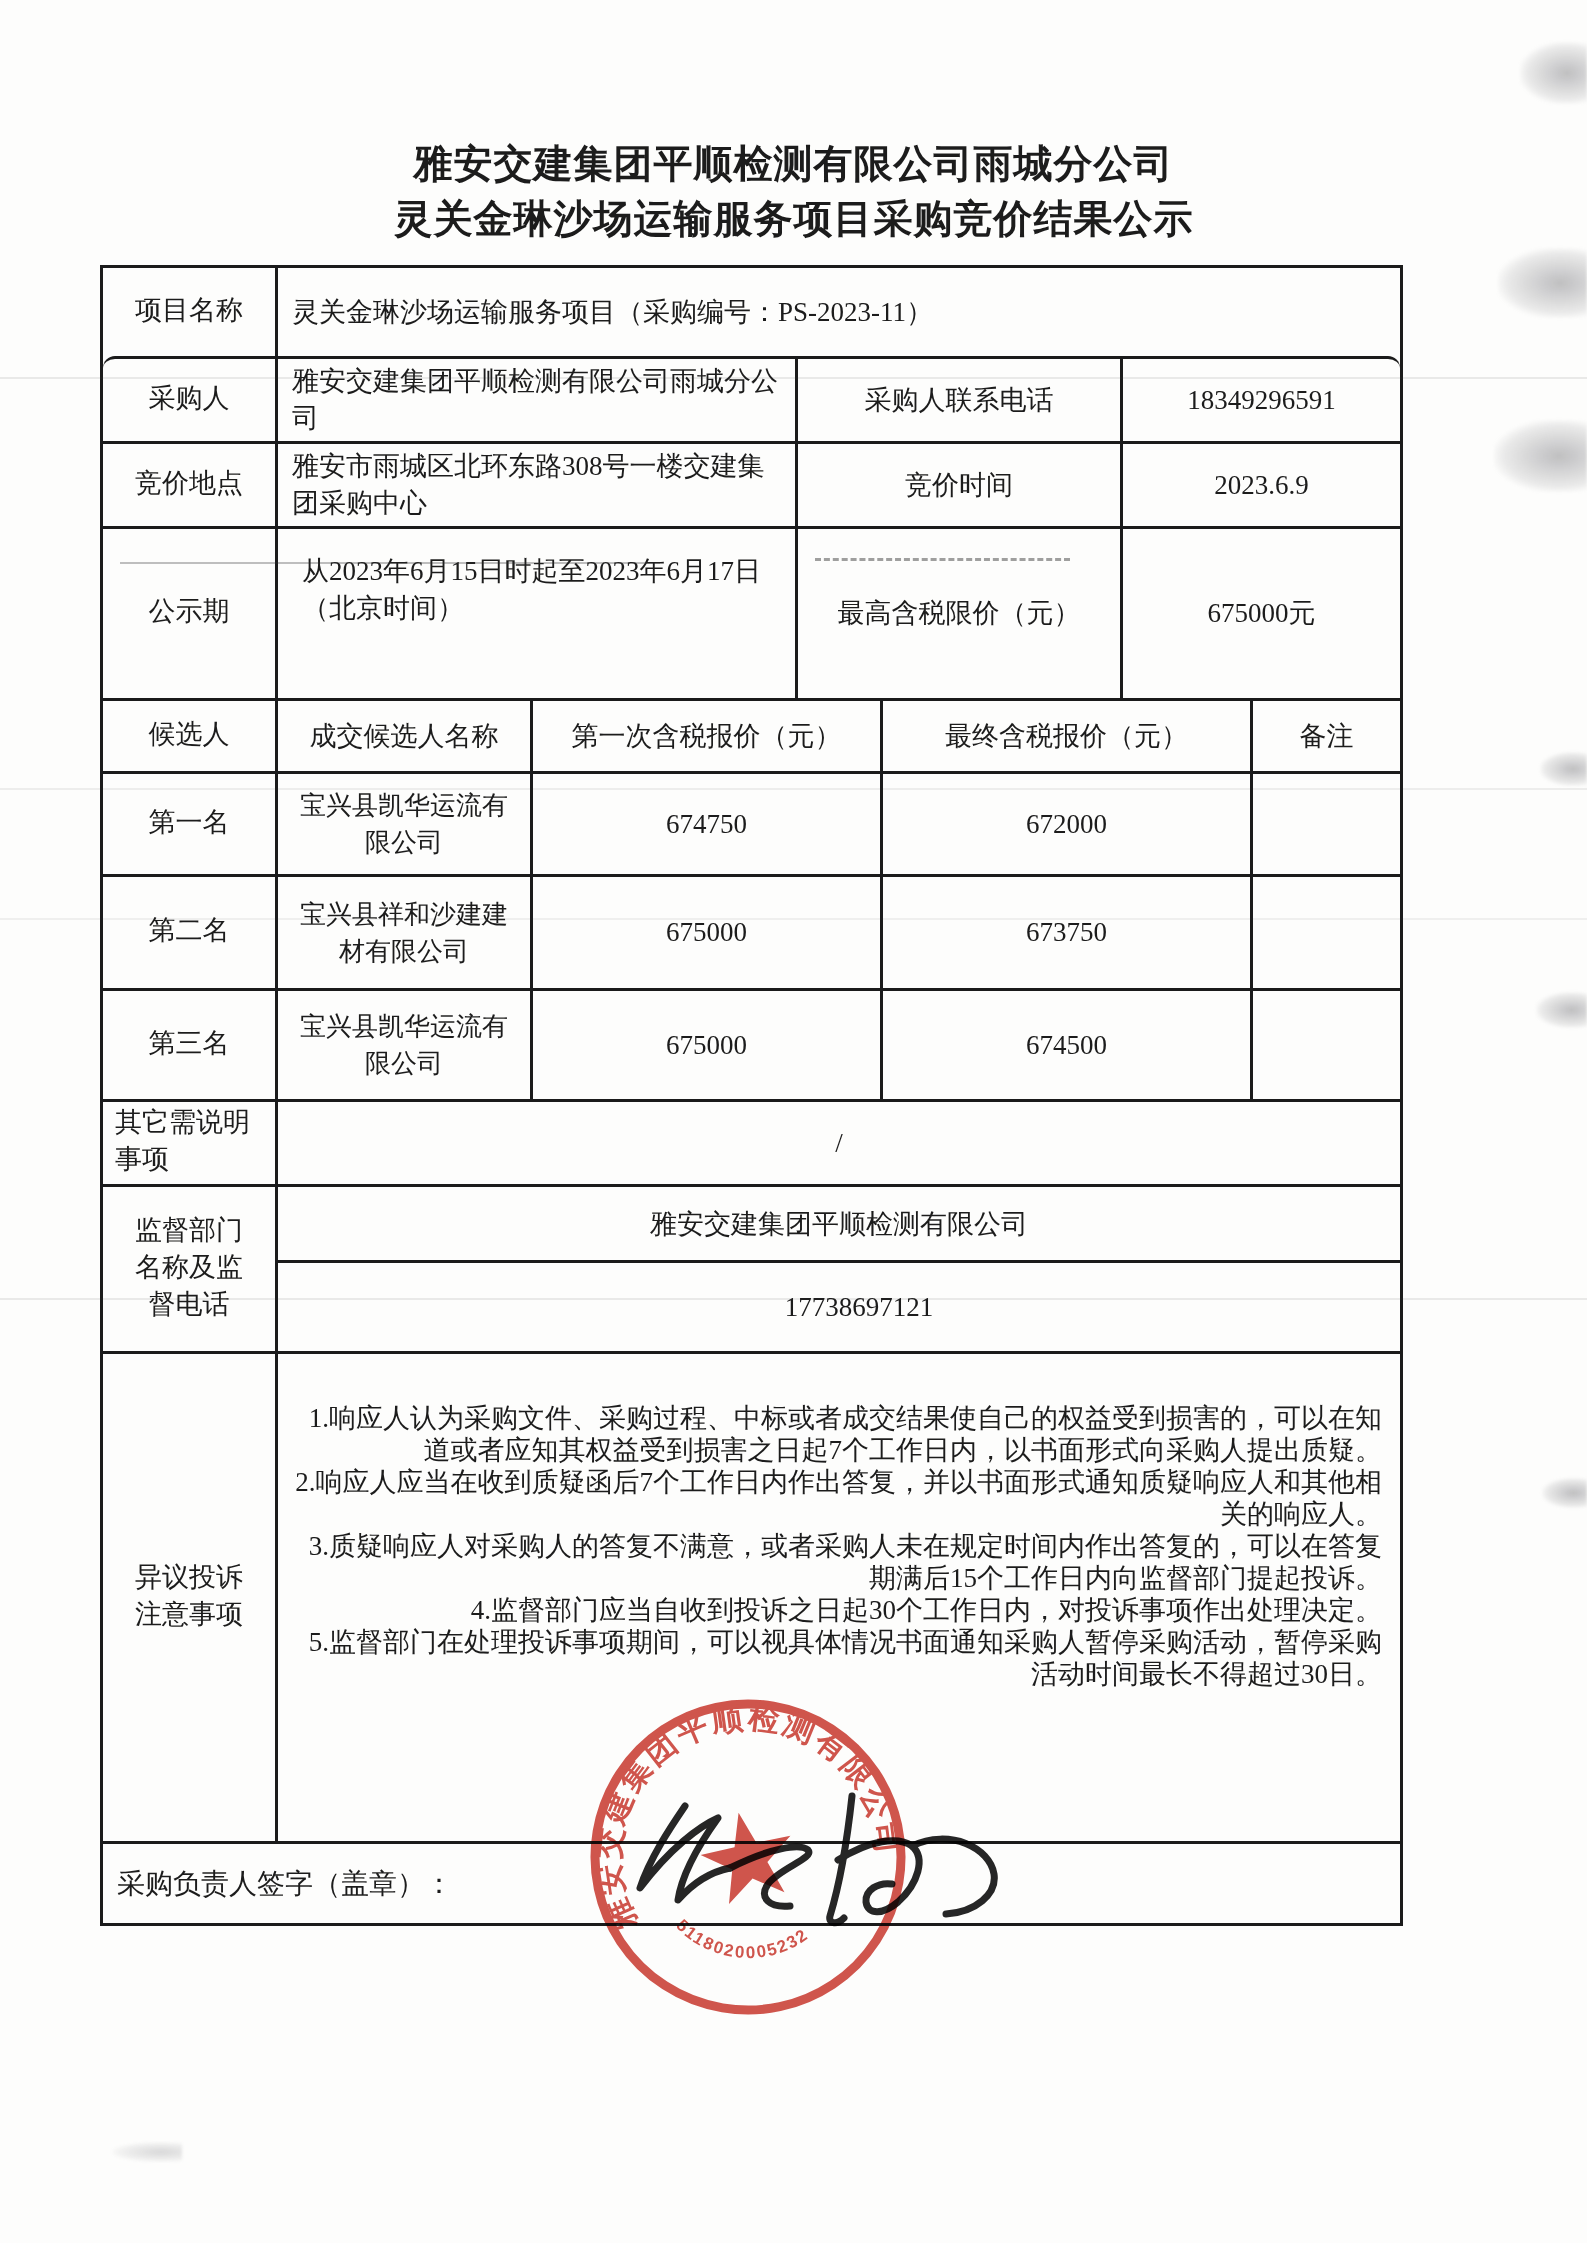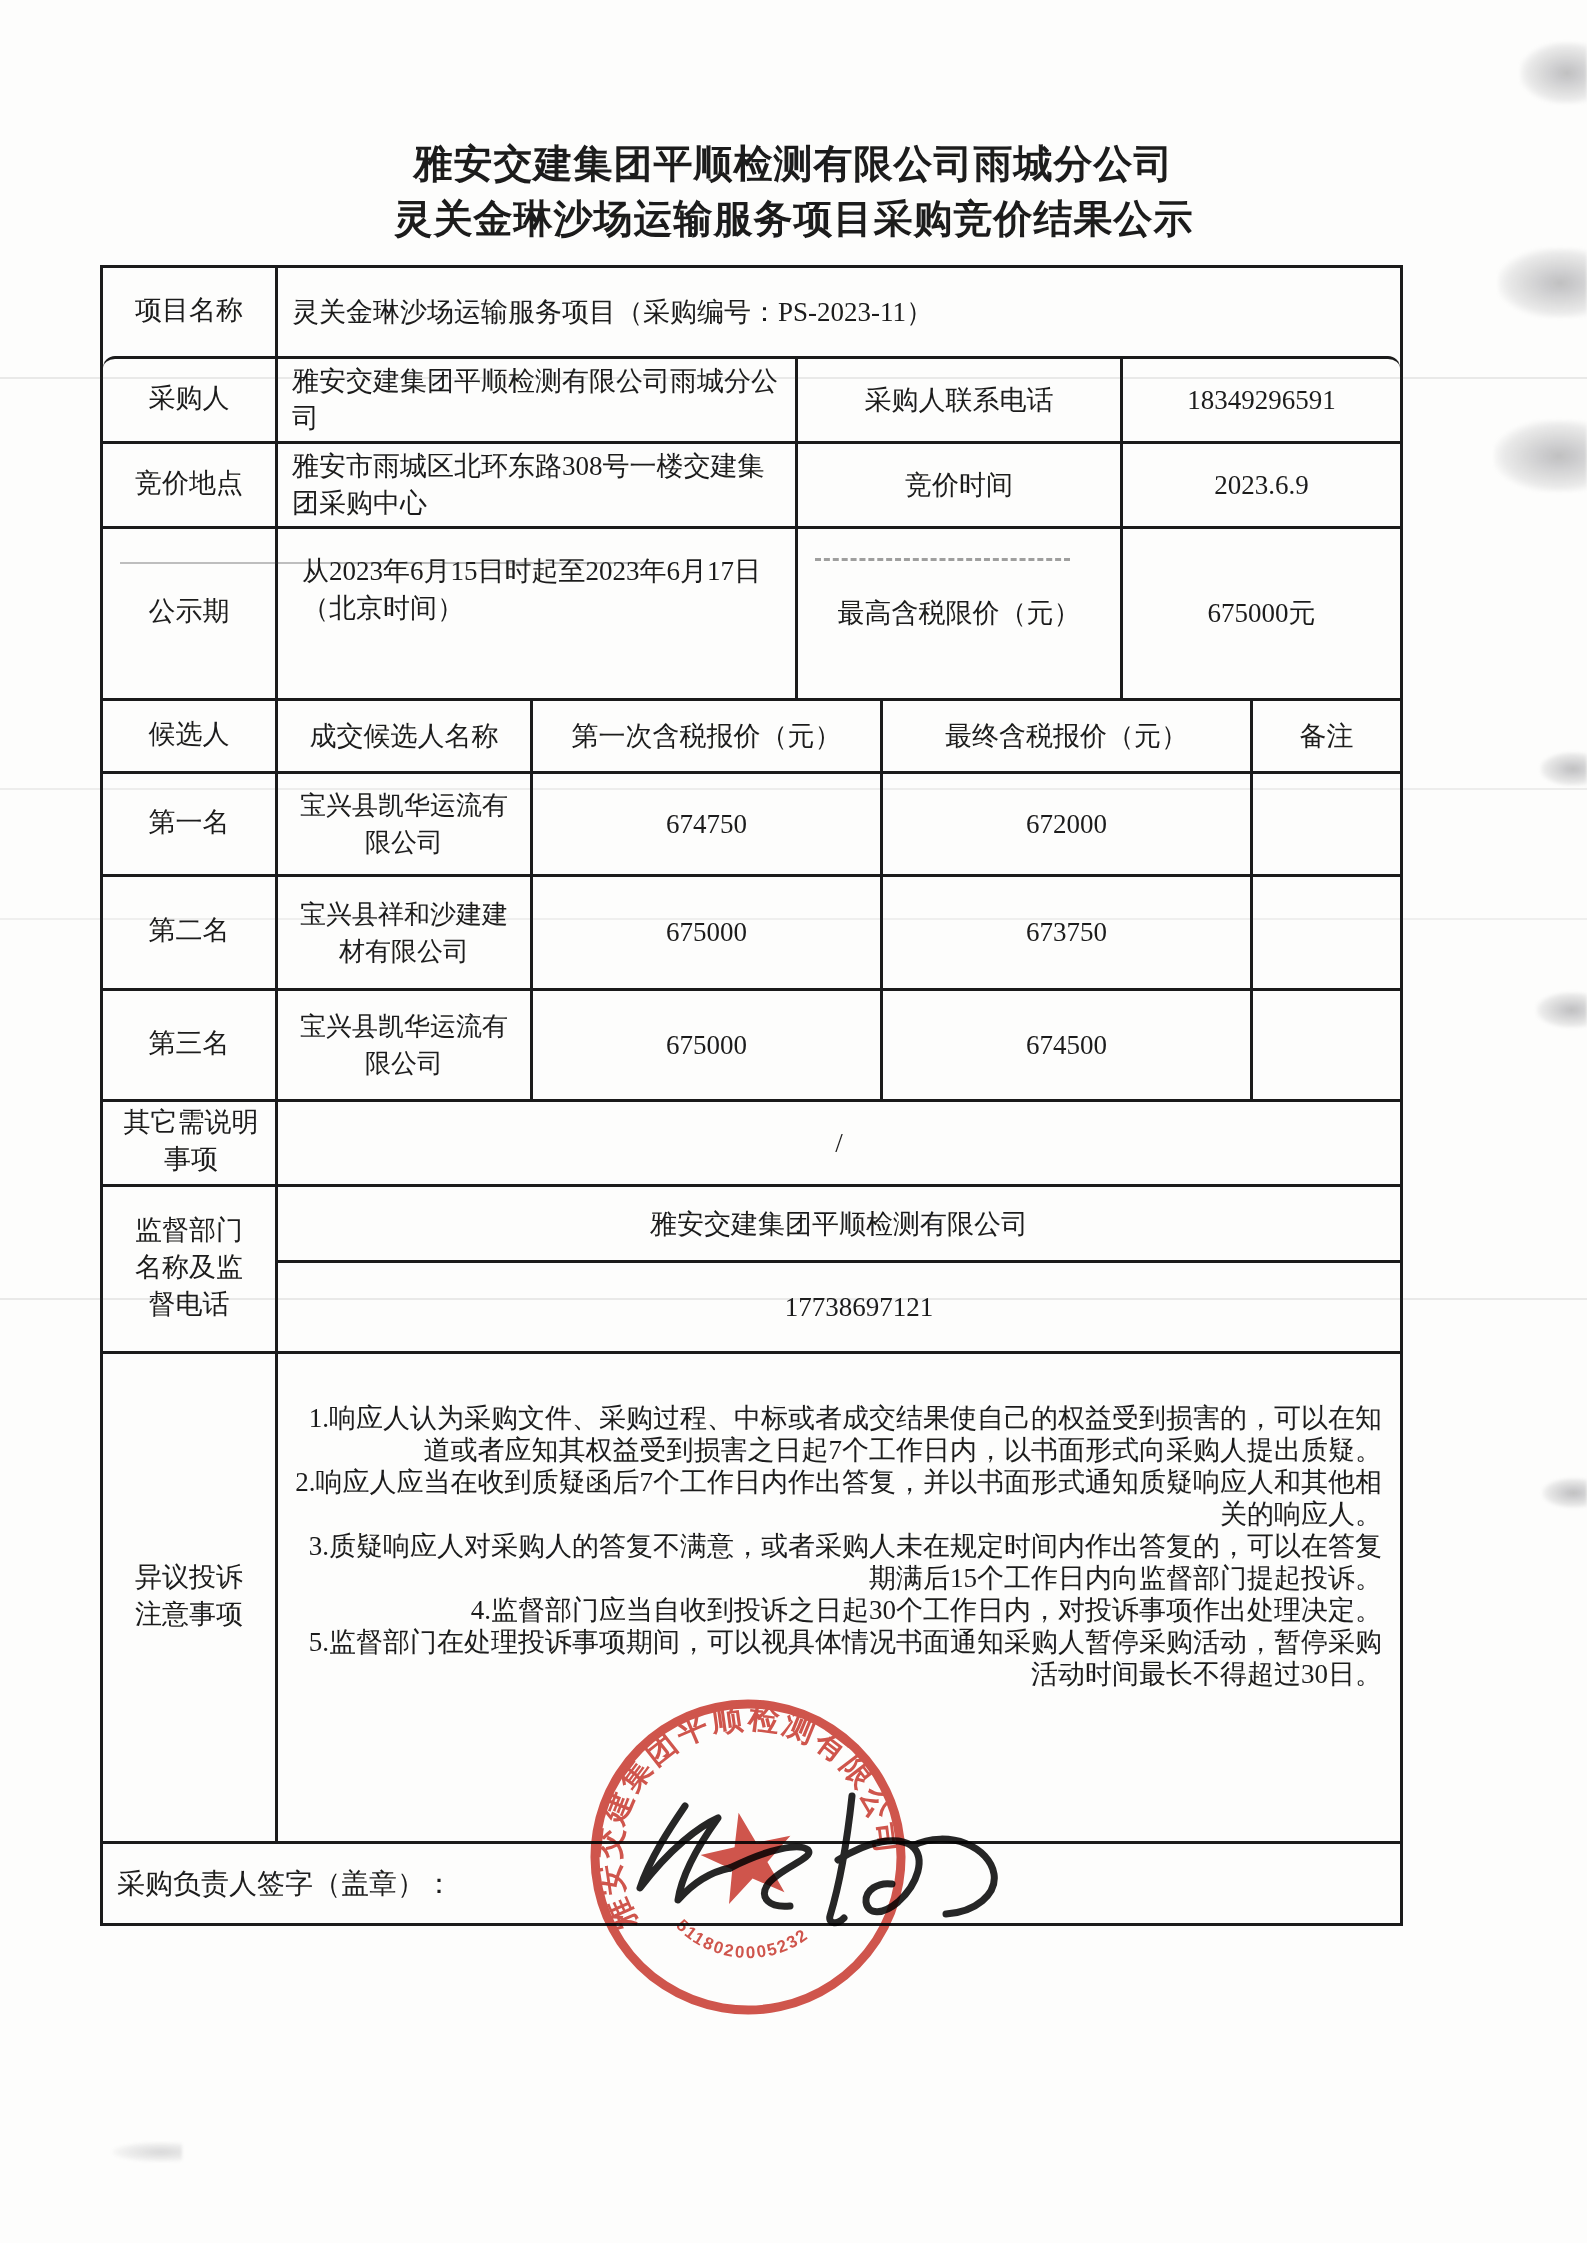--- a/index.html
+++ b/index.html
@@ -133,21 +133,21 @@
 
     <div class="row h-c3">
       <div class="cell lab" style="padding:4px 8px;">第三名</div>
       <div class="cell ctr w-name">宝兴县凯华运流有限公司</div>
       <div class="cell ctr w-bid1">675000</div>
       <div class="cell ctr w-bid2">674500</div>
       <div class="cell ctr grow"></div>
     </div>
 
     <div class="row h-other">
-      <div class="cell lab" style="text-align:center;justify-content:flex-start;padding:4px 8px 4px 12px;">其它需说明事项</div>
+      <div class="cell lab" style="text-align:left;justify-content:flex-start;padding:4px 8px 4px 12px;">其它需说明事项</div>
       <div class="cell ctr grow">/</div>
     </div>
 
     <div class="row h-superv">
       <div class="cell lab" style="border-left:none;">监督部门名称及监督电话</div>
       <div class="superv-right">
         <div class="superv-sub top">雅安交建集团平顺检测有限公司</div>
         <div class="superv-sub bot">17738697121</div>
       </div>
     </div>

